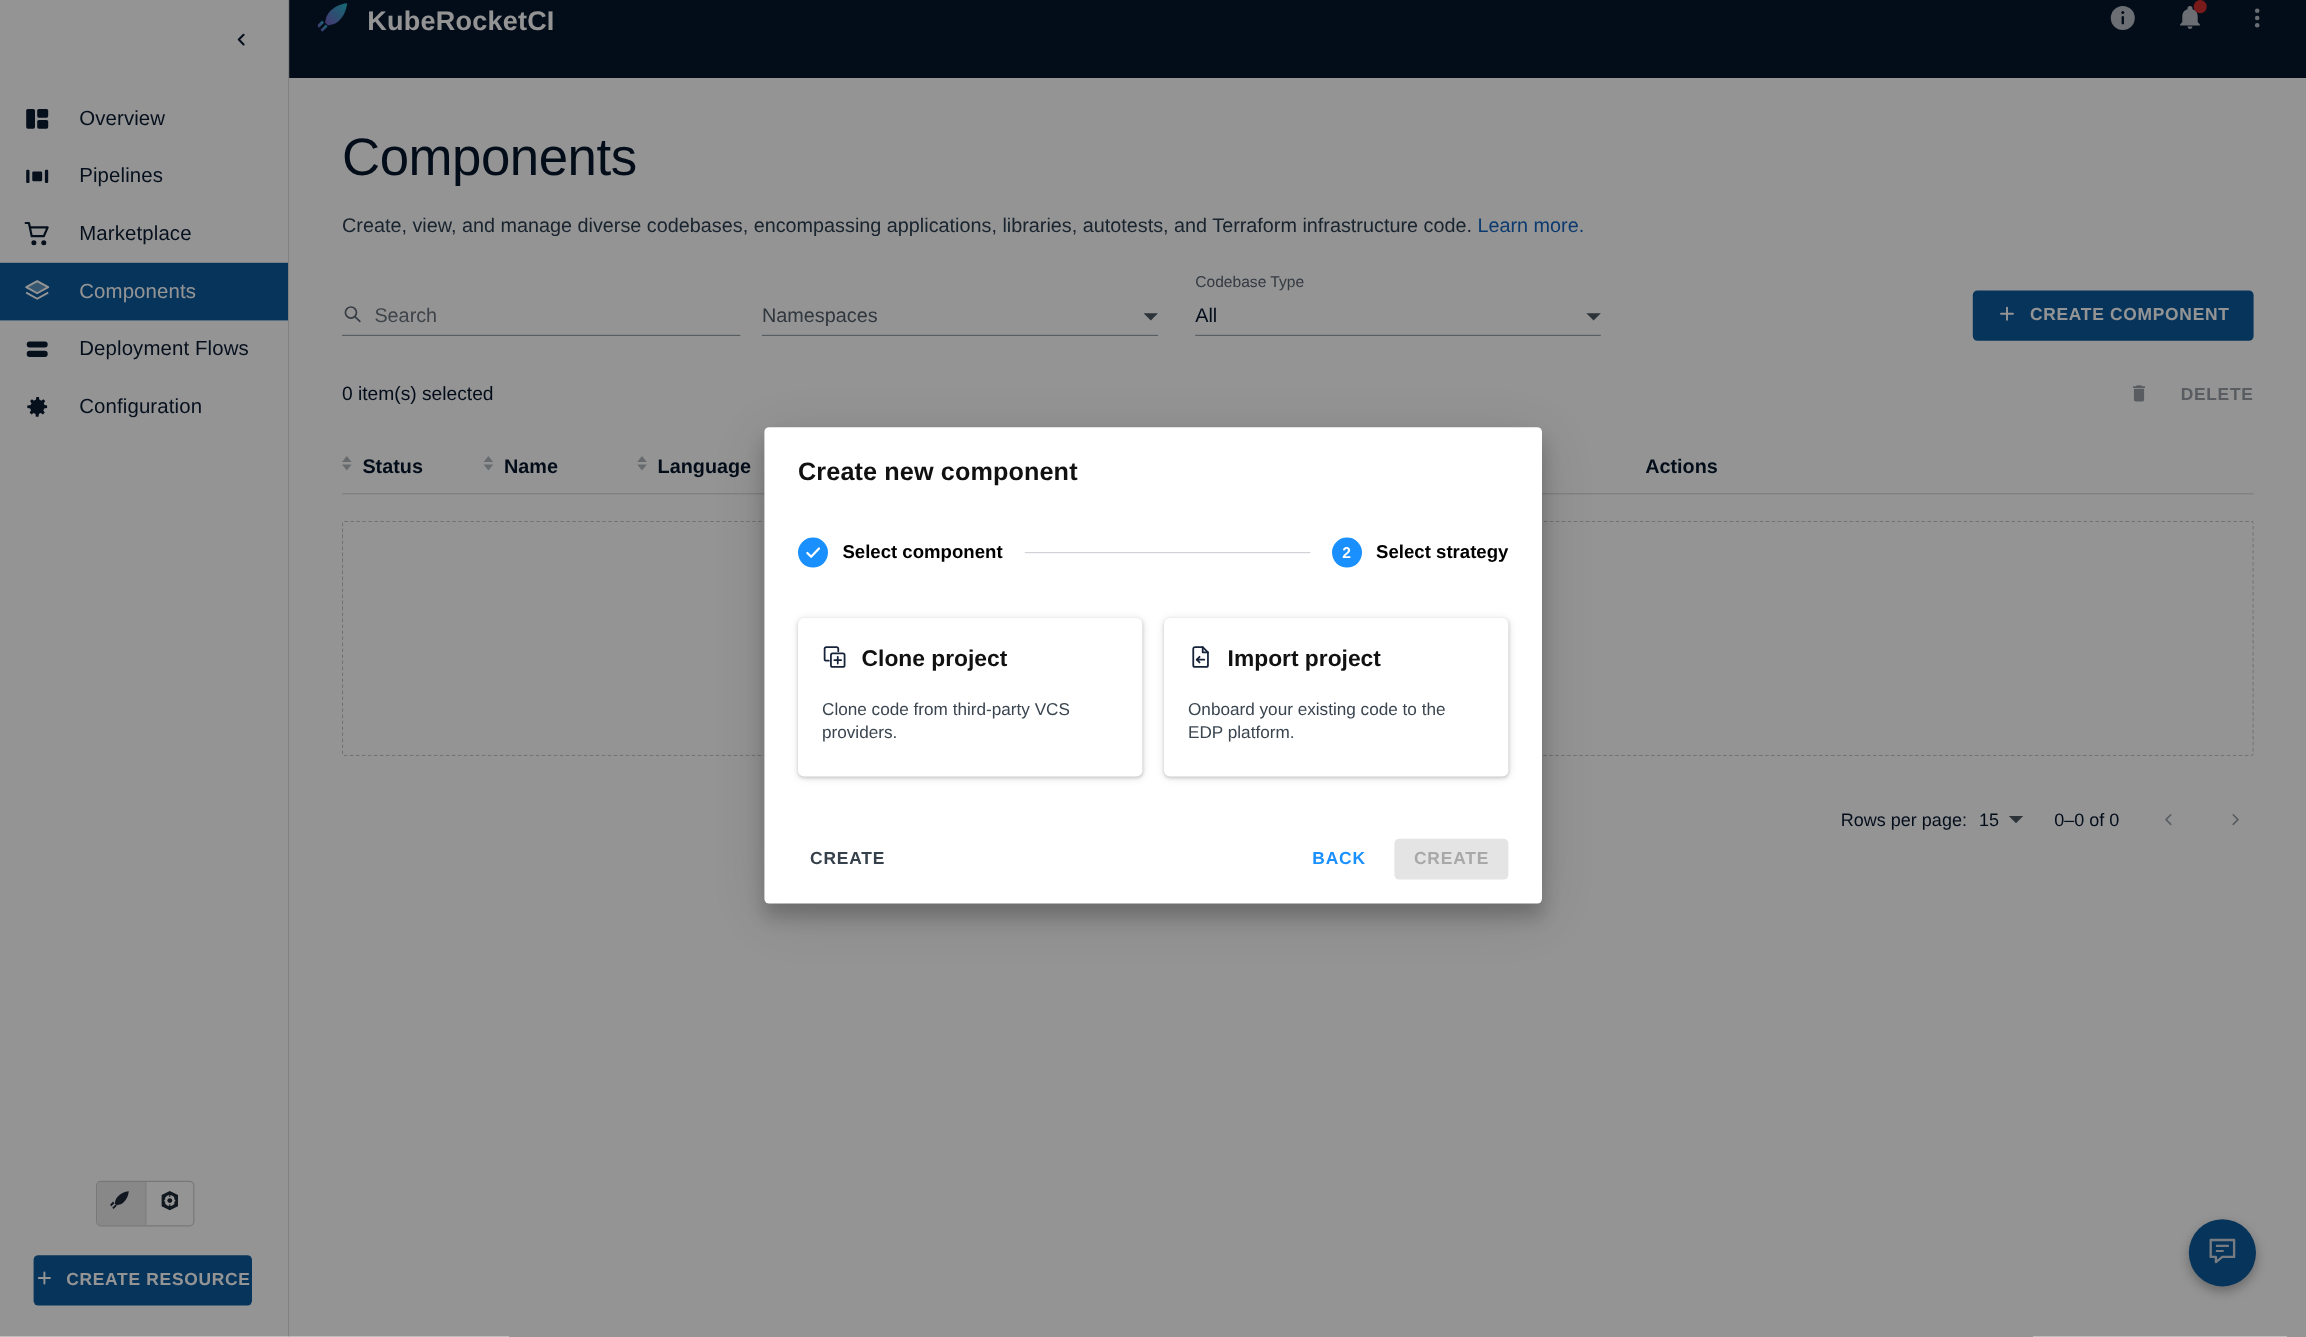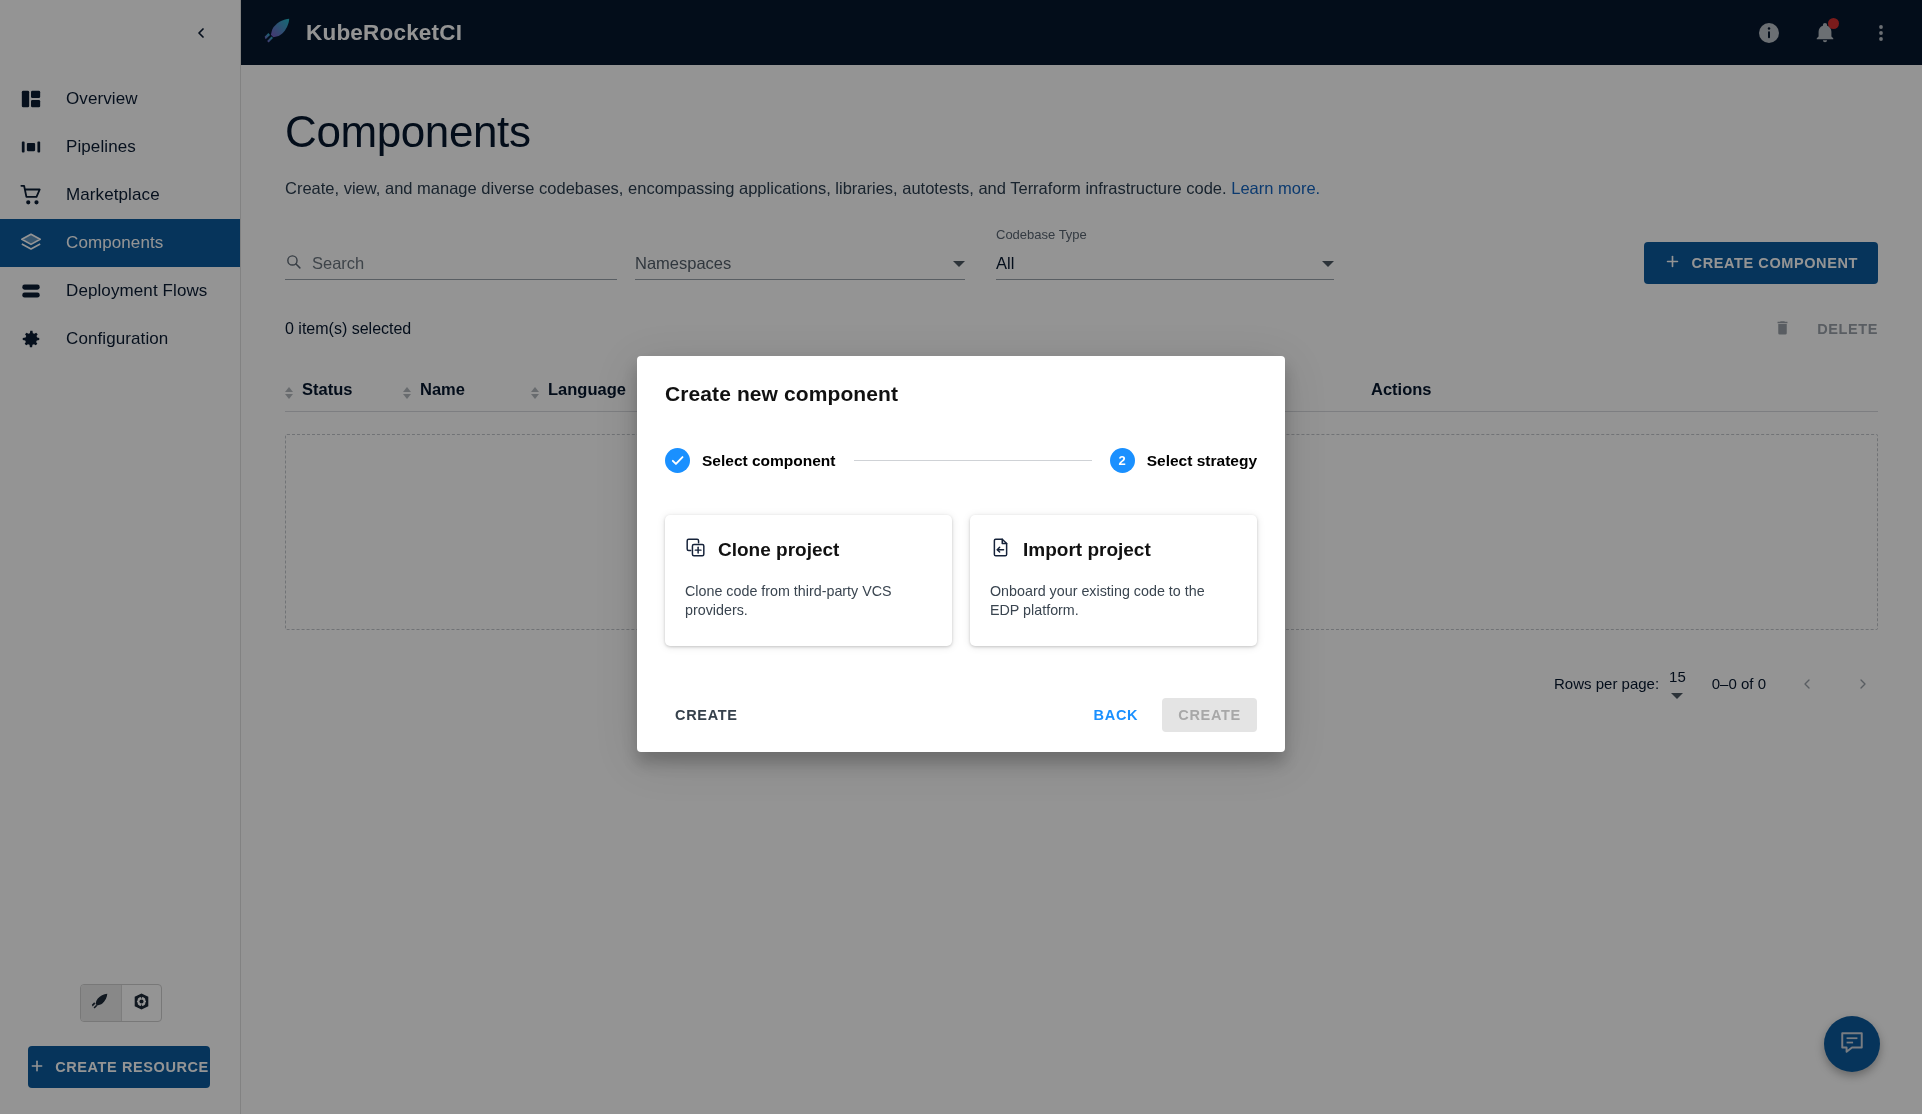--- a/index.html
+++ b/index.html
@@ -49,21 +49,21 @@
   .create-resource {
     margin: 0 28px; height: 42px; background: #0c5b9e; color: #fff;
     border: none; border-radius: 4px; display: flex; align-items: center;
     justify-content: center; gap: 10px; font-size: 14.5px; font-weight: 600;
     letter-spacing: .6px; cursor: pointer; width: 182px;
   }
 
   
   .topbar {
     position: absolute; left: 241px; top: 0; width: 1681px; height: 65px;
-    background: #06172e; display: flex; align-items: center; padding: 0 26px 0 22px;
+    background: #06172e; display: flex; align-items: flex-start; padding: 0 26px 0 22px;
   }
   .brand { display: flex; align-items: center; gap: 13px; }
   .brand-name { color: #ffffff; font-size: 22.5px; font-weight: 700; letter-spacing: .2px; }
   .topbar-actions { margin-left: auto; display: flex; align-items: center; gap: 26px; }
   .icon-btn { width: 30px; height: 30px; display: flex; align-items: center; justify-content: center; cursor: pointer; position: relative; }
   .bell-badge {
     position: absolute; top: 0px; right: 1px; width: 11px; height: 11px;
     border-radius: 50%; background: #d32f2f;
   }
 
@@ -116,37 +116,37 @@
   .delete-btn {
     margin-left: auto; display: flex; align-items: center; gap: 26px;
     color: #9aa1a9; font-size: 14.5px; font-weight: 600; letter-spacing: .6px;
     cursor: default;
   }
 
   .table-head {
     margin-top: 26px; display: flex; align-items: center; height: 44px;
     border-bottom: 1px solid #d7dade; font-size: 16.5px; font-weight: 700; color: #06172e;
   }
-  .th { display: flex; align-items: flex-end; gap: 9px; }
+  .th { display: flex; align-items: flex-start; gap: 9px; }
   .sorter { display: flex; flex-direction: column; gap: 2px; }
   .sorter i { display: block; width: 0; height: 0; border-left: 4.5px solid transparent; border-right: 4.5px solid transparent; }
   .sorter .up { border-bottom: 5px solid #b4b9be; }
   .sorter .dn { border-top: 5px solid #b4b9be; }
 
   .empty-body {
     margin-top: 22px; height: 196px;
     border: 1px dashed #c3c7cc; border-radius: 2px;
   }
 
   .pagination {
     margin-top: 38px; display: flex; align-items: center; justify-content: flex-end;
     gap: 26px; font-size: 15px; color: #06172e;
   }
   .rpp { display: flex; align-items: center; gap: 10px; }
-  .rpp-value { display: flex; align-items: center; gap: 8px; cursor: pointer; flex-direction: column; }
+  .rpp-value { display: flex; align-items: center; gap: 8px; cursor: pointer; }
   .page-arrow { width: 30px; height: 30px; display: flex; align-items: center; justify-content: center; color: #9aa1a9; cursor: pointer; }
 
   .fab {
     position: absolute; right: 42px; bottom: 42px; width: 56px; height: 56px;
     border-radius: 50%; background: #0c5b9e; display: flex; align-items: center;
     justify-content: center; cursor: pointer; box-shadow: 0 4px 10px rgba(0,0,0,.3);
   }
 
   
   .overlay {

